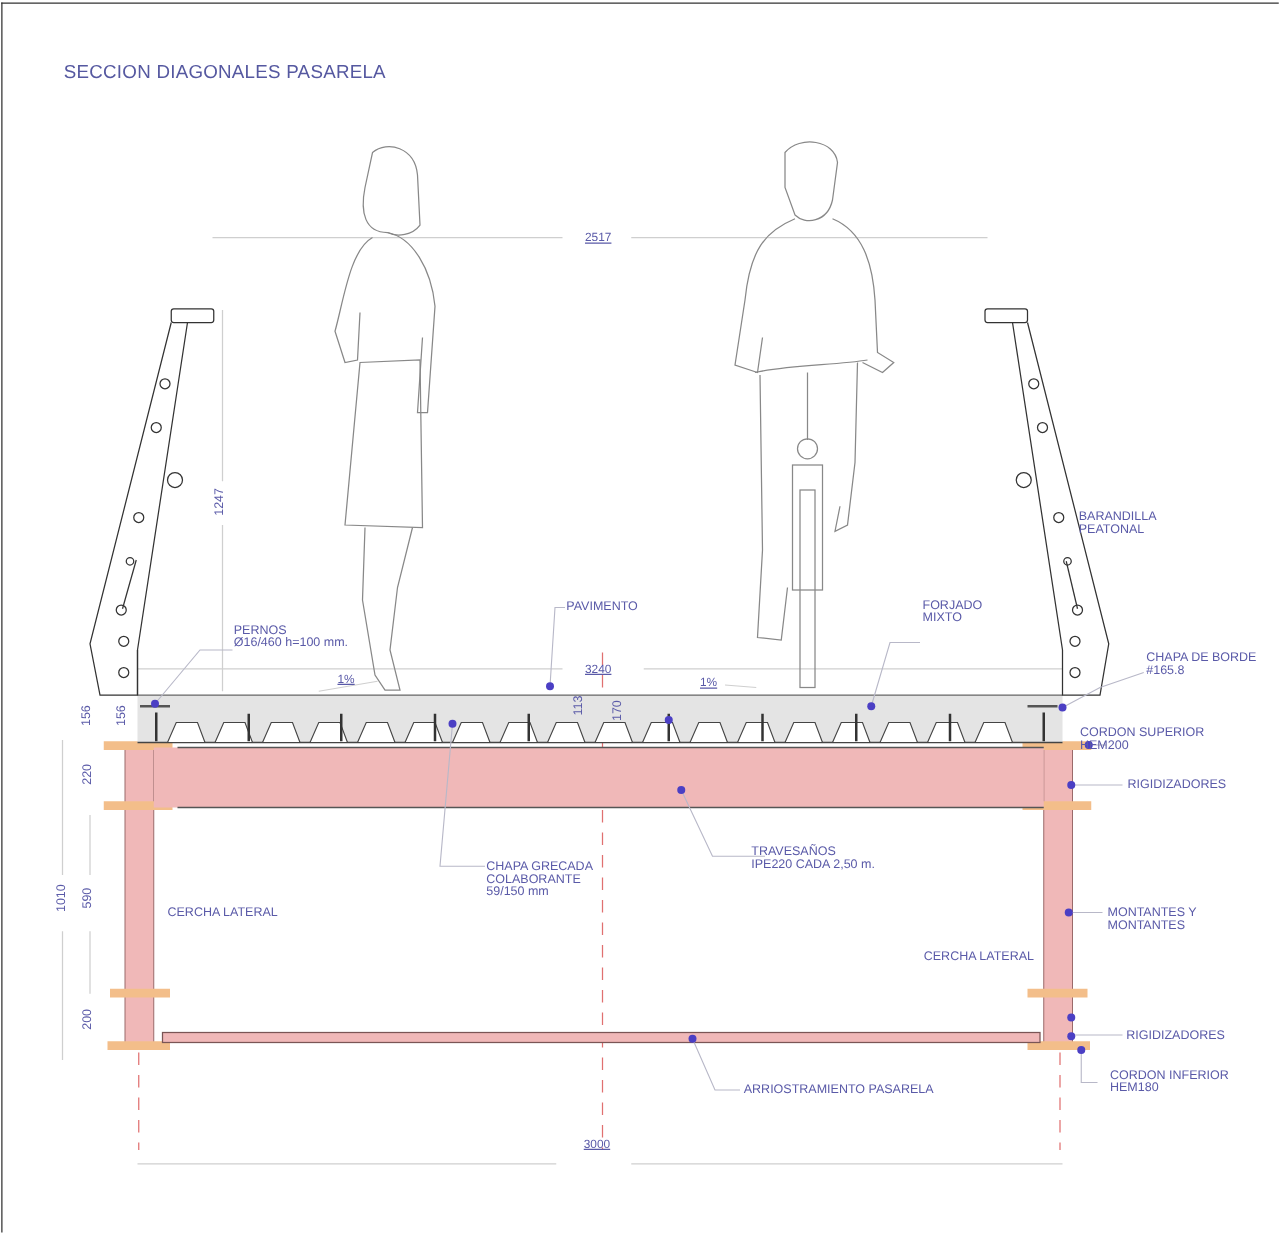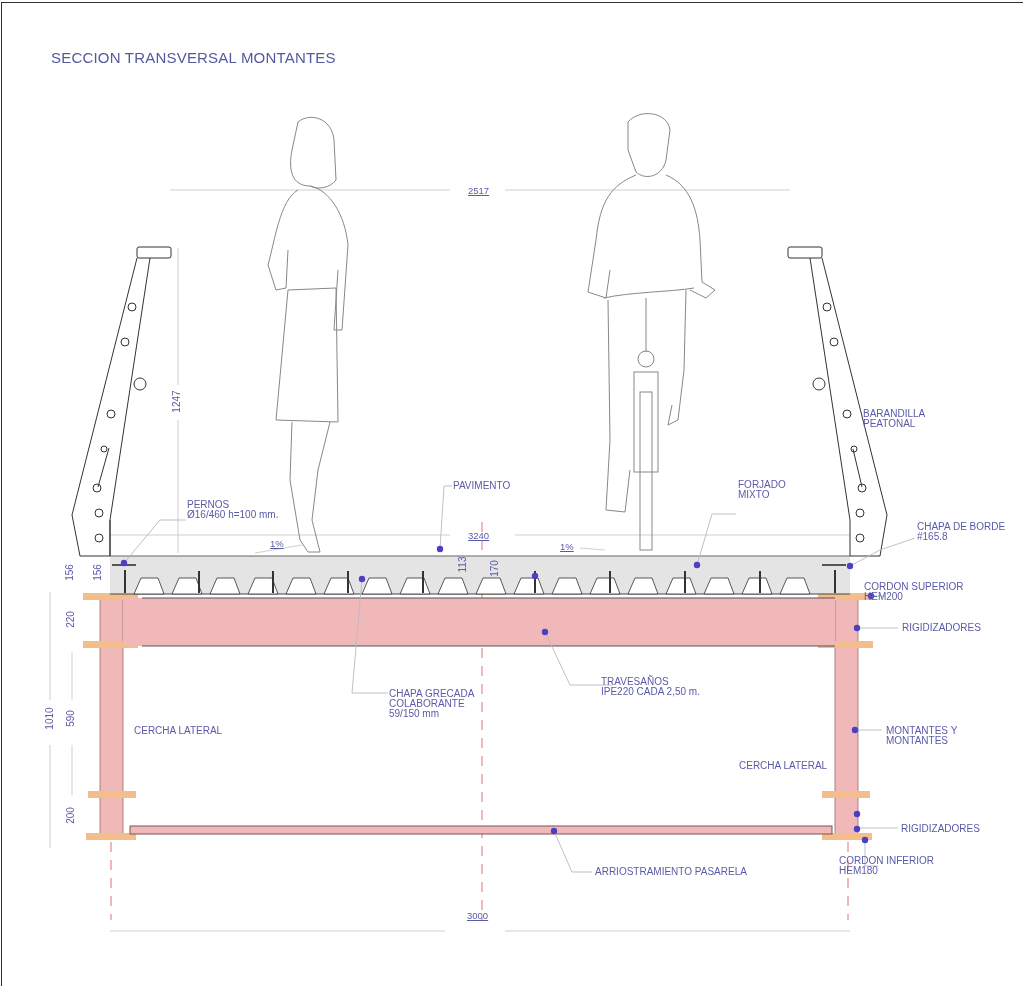--- a/index.html
+++ b/index.html
@@ -181,21 +181,21 @@
     <circle cx="857" cy="628" r="3.2"></circle>
     <circle cx="545" cy="632" r="3.2"></circle>
     <circle cx="855" cy="730" r="3.2"></circle>
     <circle cx="857" cy="814" r="3.2"></circle>
     <circle cx="857" cy="829" r="3.2"></circle>
     <circle cx="865" cy="840" r="3.2"></circle>
     <circle cx="554" cy="831" r="3.2"></circle>
   </g>
 </svg>
 
-<div class="title">SECCION TRANSVERSAL MONTANTES</div>
+<div class="title">SECCION DIAGONALES PASARELA</div>
 
 <div class="dim" style="left:468px;top:185px">2517</div>
 <div class="dim" style="left:468px;top:530px">3240</div>
 <div class="dim" style="left:467px;top:910px">3000</div>
 <div class="dim" style="left:270px;top:538px">1%</div>
 <div class="dim" style="left:560px;top:541px">1%</div>
 <div class="vdim" style="left:165px;top:396px">1247</div>
 <div class="vdim" style="left:61px;top:567px">156</div>
 <div class="vdim" style="left:89px;top:567px">156</div>
 <div class="vdim" style="left:455px;top:559px">113</div>
@@ -236,17 +236,17 @@
   <div>TRAVESAÑOS</div>
   <div>IPE220 CADA 2,50 m.</div>
 </div>
 <div class="lbl" style="left:134px;top:726px">CERCHA LATERAL</div>
 <div class="lbl" style="left:739px;top:761px">CERCHA LATERAL</div>
 <div class="lbl" style="left:886px;top:726px">
   <div>MONTANTES Y</div>
   <div>MONTANTES</div>
 </div>
 <div class="lbl" style="left:901px;top:824px">RIGIDIZADORES</div>
-<div class="lbl" style="left:839px;top:856px">
+<div class="lbl" style="left:888px;top:856px">
   <div>CORDON INFERIOR</div>
   <div>HEM180</div>
 </div>
 <div class="lbl" style="left:595px;top:867px">ARRIOSTRAMIENTO PASARELA</div>
 
 </body></html>

